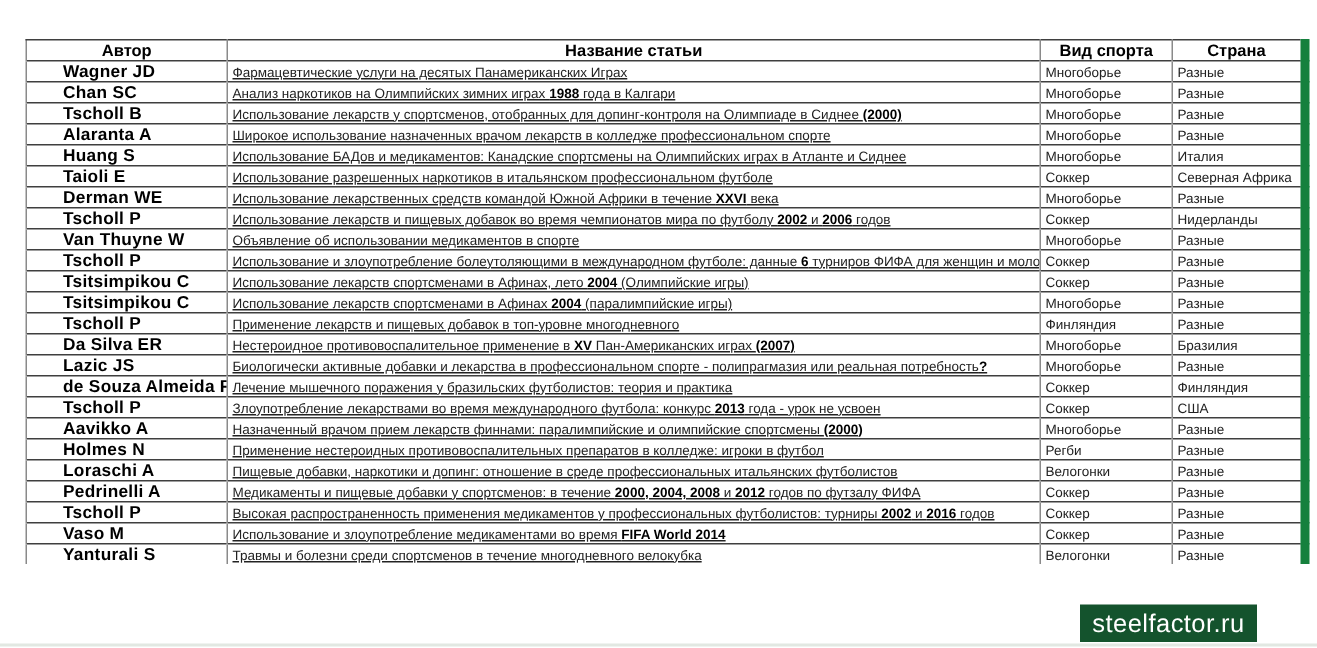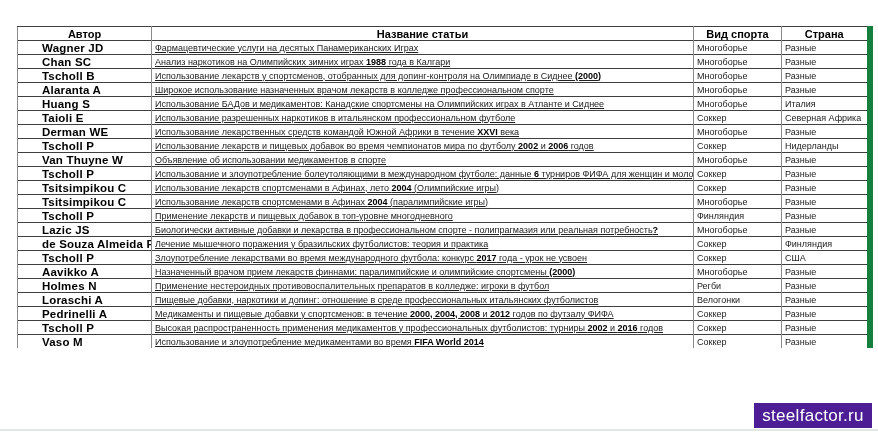--- a/index.html
+++ b/index.html
@@ -59,25 +59,25 @@
     text-decoration: underline;
   }
   td.cell-title b { font-weight: bold; color: #000; }
   td.cell-sport, td.cell-country {
     font-size: 9px;
     text-align: left;
     color: #222222;
   }
   .watermark {
     position: absolute;
-    left: 754px;
+    left: 720px;
     top: 403px;
     width: 118px;
     height: 25px;
-    background: #4c1d95;
+    background: #14532d;
     color: #ffffff;
     font-size: 17px;
     display: flex;
     align-items: center;
     justify-content: center;
     letter-spacing: 0.3px;
   }
   .bottom-line {
     position: absolute;
     left: 0;
@@ -193,38 +193,44 @@
     <td class="cell-country">Разные</td>
   </tr>
 
   <tr>
     <td class="cell-author">Tscholl P</td>
     <td class="cell-title">Применение лекарств и пищевых добавок в топ-уровне многодневного</td>
     <td class="cell-sport">Финляндия</td>
     <td class="cell-country">Разные</td>
   </tr>
 
+  <tr>
+    <td class="cell-author">Da Silva ER</td>
+    <td class="cell-title">Нестероидное противовоспалительное применение в <b>XV</b> Пан-Американских играх <b>(2007)</b></td>
+    <td class="cell-sport">Многоборье</td>
+    <td class="cell-country">Бразилия</td>
+  </tr>
 
   <tr>
     <td class="cell-author">Lazic JS</td>
     <td class="cell-title">Биологически активные добавки и лекарства в профессиональном спорте - полипрагмазия или реальная потребность<b>?</b></td>
     <td class="cell-sport">Многоборье</td>
     <td class="cell-country">Разные</td>
   </tr>
 
   <tr>
     <td class="cell-author">de Souza Almeida F</td>
     <td class="cell-title">Лечение мышечного поражения у бразильских футболистов: теория и практика</td>
     <td class="cell-sport">Соккер</td>
     <td class="cell-country">Финляндия</td>
   </tr>
 
   <tr>
     <td class="cell-author">Tscholl P</td>
-    <td class="cell-title">Злоупотребление лекарствами во время международного футбола: конкурс <b>2017</b> года - урок не усвоен</td>
+    <td class="cell-title">Злоупотребление лекарствами во время международного футбола: конкурс <b>2013</b> года - урок не усвоен</td>
     <td class="cell-sport">Соккер</td>
     <td class="cell-country">США</td>
   </tr>
 
   <tr>
     <td class="cell-author">Aavikko A</td>
     <td class="cell-title">Назначенный врачом прием лекарств финнами: паралимпийские и олимпийские спортсмены <b>(2000)</b></td>
     <td class="cell-sport">Многоборье</td>
     <td class="cell-country">Разные</td>
   </tr>
@@ -257,20 +263,26 @@
     <td class="cell-country">Разные</td>
   </tr>
 
   <tr>
     <td class="cell-author">Vaso M</td>
     <td class="cell-title">Использование и злоупотребление медикаментами во время <b>FIFA World 2014</b></td>
     <td class="cell-sport">Соккер</td>
     <td class="cell-country">Разные</td>
   </tr>
 
+  <tr>
+    <td class="cell-author">Yanturali S</td>
+    <td class="cell-title">Травмы и болезни среди спортсменов в течение многодневного велокубка</td>
+    <td class="cell-sport">Велогонки</td>
+    <td class="cell-country">Разные</td>
+  </tr>
 </tbody>
   </table>
 
   <div class="watermark">
     <span>steelfactor.ru</span>
   </div>
 
   <div class="bottom-line"></div>
 
 </div>

